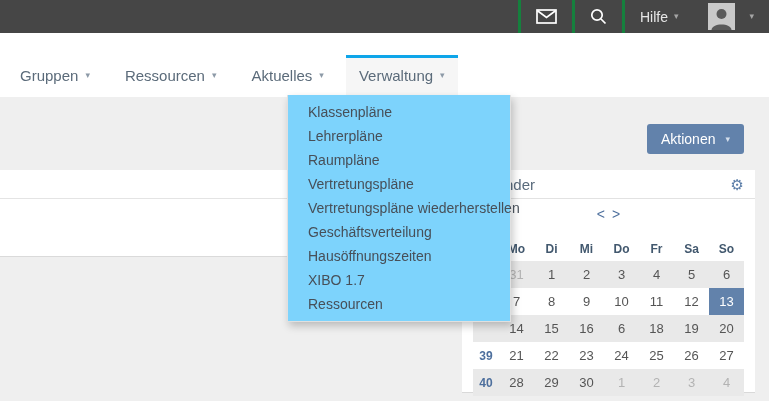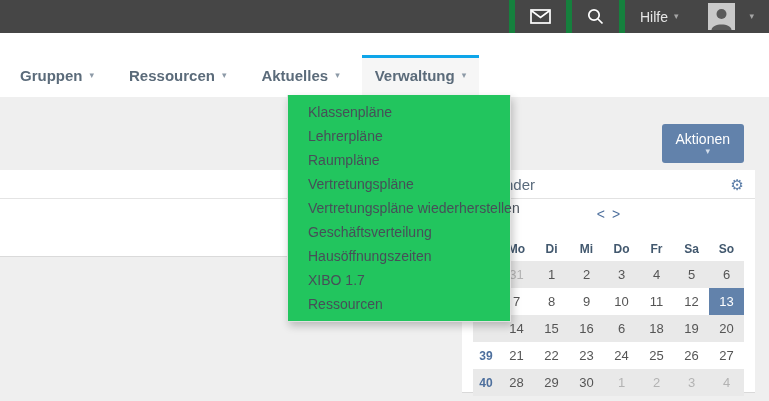--- a/index.html
+++ b/index.html
@@ -14,36 +14,35 @@
   
   .topbar {
     position: absolute; top: 0; left: 0; right: 0; height: 33px;
     background: #464646;
     display: flex; justify-content: flex-end; align-items: stretch;
   }
   .tb-cell {
     display: flex; align-items: center; padding: 0 15px;
     cursor: pointer;
   }
-  .tb-cell.sep-l { border-left: 6px solid #15803d; text-align: right; }
+  .tb-cell.sep-l { border-left: 3px solid #15803d; text-align: right; }
   .tb-icon svg { display: block; }
   .hilfe-label { color: #e6e6e6; font-size: 14px; }
   .caret { font-size: 9px; color: #a5a5a5; margin-left: 6px; line-height: 1; }
   .caret::after { content: "▾"; }
   .avatar-box {
     width: 27px; height: 27px; background: #c9c9c9;
     display: flex; align-items: flex-end; justify-content: center;
     overflow: hidden; margin-right: 8px;
   }
 
   
   .navbar {
     position: absolute; top: 33px; left: 0; right: 0; height: 64px;
     background: #ffffff;
-    font-weight: bold;
   }
   .nav-row {
     position: absolute; bottom: 0; left: 7px;
     display: flex; align-items: stretch;
   }
   .nav-item {
     display: flex; align-items: center;
     padding: 9px 13px 13px 13px;
     border-top: 3px solid transparent;
     font-size: 15px; color: #5b6b7a;
@@ -53,21 +52,21 @@
   .nav-item.active {
     border-top: 3px solid #0ea5e9;
     background: #f6f6f6;
   }
 
   
   .actions-btn {
     position: absolute; top: 124px; right: 25px;
     background: #6282ab; color: #fff;
     font-size: 14px; padding: 7px 14px; border-radius: 3px;
-    display: flex; align-items: center; cursor: pointer; flex-direction: column;
+    display: flex; align-items: center; cursor: pointer;
   }
   .actions-btn .caret { color: #d3deeb; margin-left: 10px; }
 
   
   .left-panel {
     position: absolute; left: 0; top: 170px; width: 448px; height: 87px;
     background: #fff; border-bottom: 1px solid #dadada;
   }
   .left-panel .panel-head { height: 29px; border-bottom: 1px solid #e4e4e4; }
 
@@ -106,21 +105,21 @@
   .cal-footer { text-align: right; padding: 4px 11px 0 0; }
   .ical-btn {
     display: inline-block; background: #e5790e; color: #fff;
     font-size: 11px; font-weight: bold; padding: 2px 8px 3px 8px;
     border-radius: 2px; cursor: pointer;
   }
 
   
   .dropdown {
     position: absolute; left: 287px; top: 95px; width: 224px;
-    background: #22c55e; border: 1px solid #e0e0e0; border-top: none;
+    background: #7dd3fc; border: 1px solid #e0e0e0; border-top: none;
     box-shadow: 2px 4px 8px rgba(0,0,0,0.22);
     padding: 5px 0; z-index: 10;
   }
   .dd-item {
     padding: 3px 20px; font-size: 14px; line-height: 18px; color: #474f58;
     cursor: pointer; white-space: nowrap;
   }
 </style>
 </head>
 <body>

